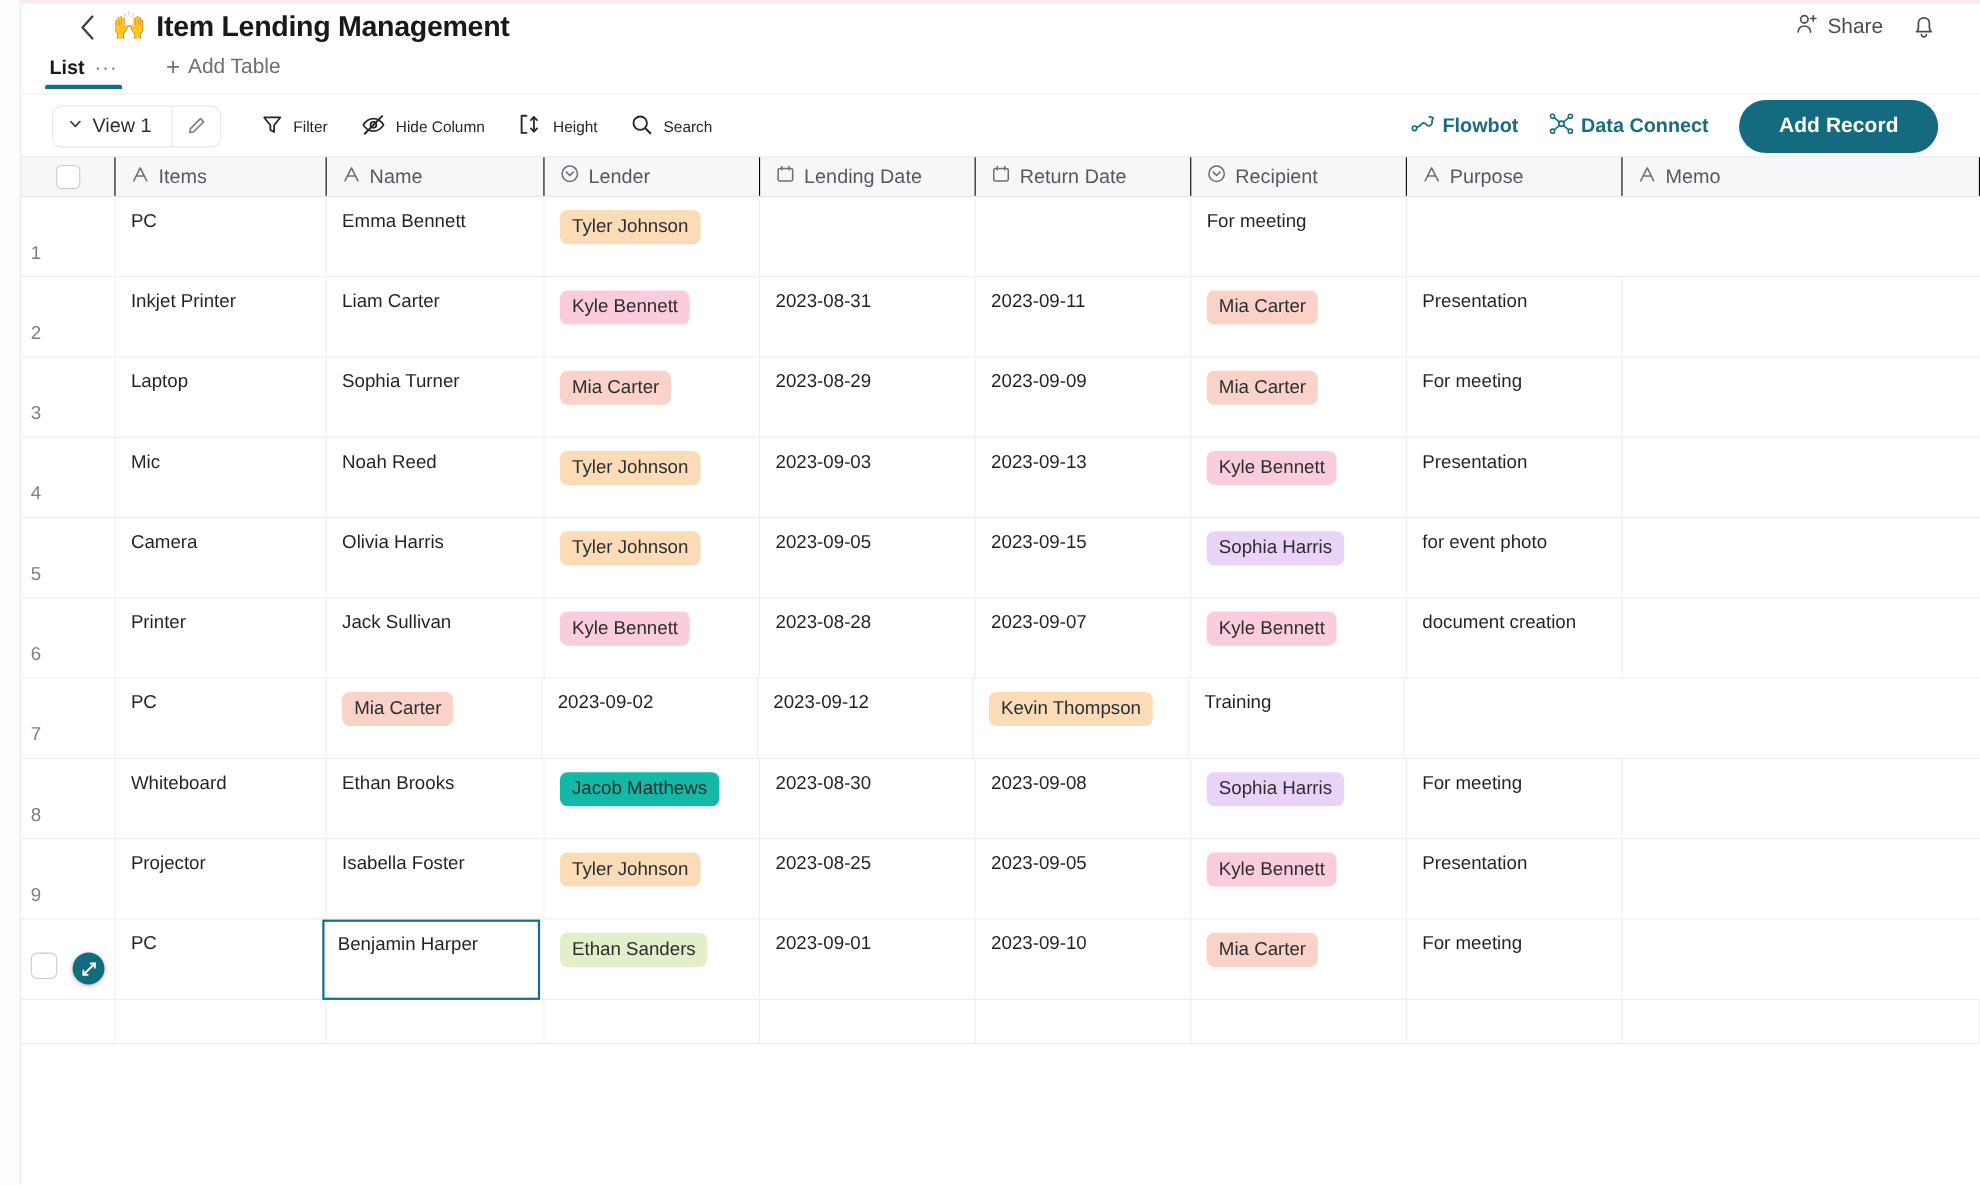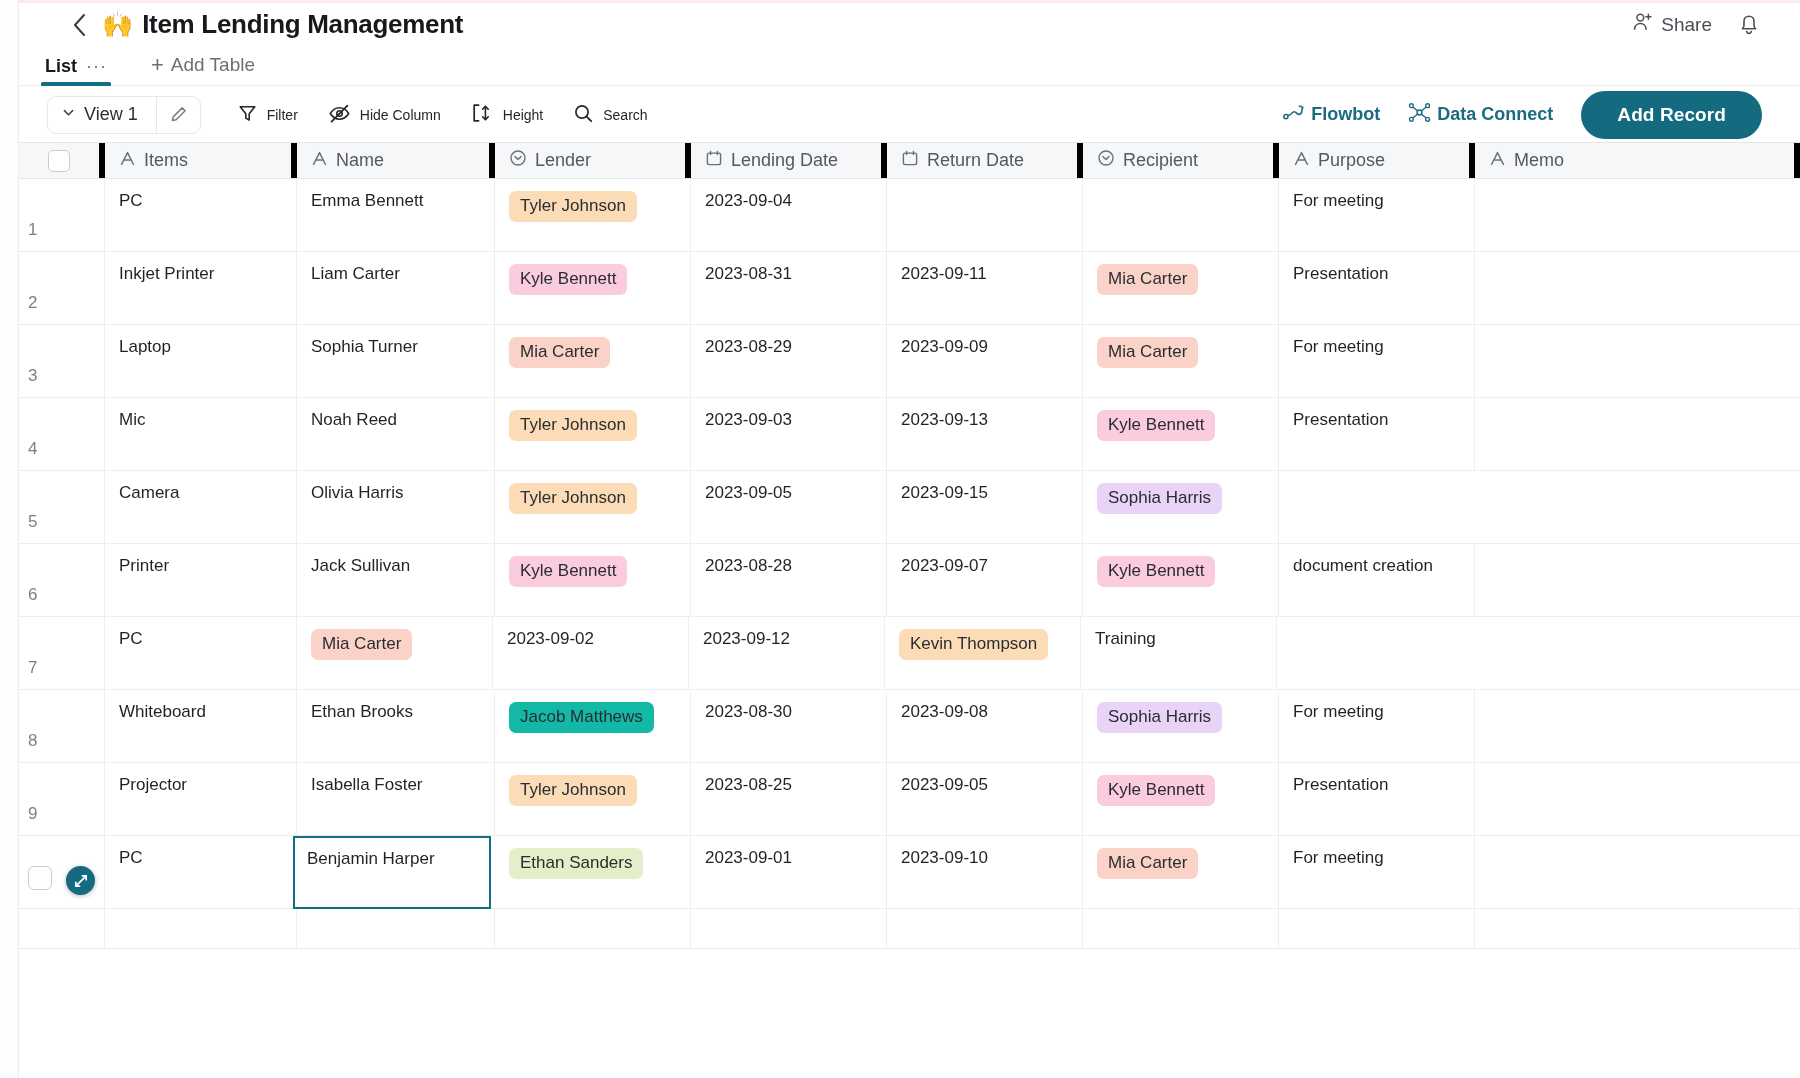--- a/index.html
+++ b/index.html
@@ -45,21 +45,21 @@
   }
   .share-btn {
     display: flex; align-items: center; gap: 7px;
     font-size: 19px; color: #4a4f55; cursor: pointer;
   }
   .bell-btn { cursor: pointer; color: #4a4f55; display: flex; }
 
   
   .tabbar {
     position: absolute; left: 19px; top: 46px; width: 1781px; height: 40px;
-    display: flex; align-items: flex-end;
+    display: flex; align-items: center;
     border-bottom: 1px solid #eceef0;
   }
   .tab {
     margin-left: 26px; display: flex; align-items: center; gap: 9px;
     padding-bottom: 8px; cursor: pointer; position: relative;
   }
   .tab-label { font-size: 18px; font-weight: bold; color: #17191c; }
   .tab-dots { font-size: 18px; color: #6b7077; letter-spacing: 1px; line-height: 0.5; }
   .tab.active::after {
     content: ""; position: absolute; left: -4px; right: -4px; bottom: -1px;
@@ -120,21 +120,21 @@
     border-top: 1px solid #e4e6e8; border-bottom: 1px solid #e4e6e8;
   }
   .cell {
     border-right: 1px solid #eceef0;
     display: flex; align-items: center;
     padding: 0 0 0 14px;
     flex-shrink: 0;
     overflow: hidden;
   }
   .head-row .cell {
-    border-right: 6px solid #000000;
+    border-right: 1px solid #000000;
     gap: 8px; font-size: 18px; color: #55595f; font-weight: normal;
   }
   .c-check { width: 86px; padding-left: 0; justify-content: center; }
   .c-items { width: 192px; }
   .c-name  { width: 198px; }
   .c-lender{ width: 196px; }
   .c-lend  { width: 196px; }
   .c-ret   { width: 196px; }
   .c-recip { width: 196px; }
   .c-purp  { width: 196px; }
@@ -405,23 +405,20 @@
           </div>
           <div class="cell c-items">
             <span class="cell-text">PC</span>
           </div>
           <div class="cell c-name">
             <span class="cell-text">Emma Bennett</span>
           </div>
           <div class="cell c-lender">
             <span class="tag" style="background: rgb(251, 220, 182);">Tyler Johnson</span>
           </div>
-          <div class="cell c-lend">
-            <span class="cell-text">2023-09-04</span>
-          </div>
           <div class="cell c-ret"></div>
           <div class="cell c-recip"></div>
           <div class="cell c-purp">
             <span class="cell-text">For meeting</span>
           </div>
           <div class="cell c-memo"></div>
         </div>
         <div class="grid-row body-row">
           <div class="cell c-check">
             <div class="row-num">2</div>
@@ -517,20 +514,23 @@
             <span class="tag" style="background: rgb(251, 220, 182);">Tyler Johnson</span>
           </div>
           <div class="cell c-lend">
             <span class="cell-text">2023-09-05</span>
           </div>
           <div class="cell c-ret">
             <span class="cell-text">2023-09-15</span>
           </div>
           <div class="cell c-recip">
             <span class="tag" style="background: rgb(233, 211, 247);">Sophia Harris</span>
+          </div>
+          <div class="cell c-purp">
+            <span class="cell-text">for event photo</span>
           </div>
           <div class="cell c-memo"></div>
         </div>
         <div class="grid-row body-row">
           <div class="cell c-check">
             <div class="row-num">6</div>
           </div>
           <div class="cell c-items">
             <span class="cell-text">Printer</span>
           </div>

